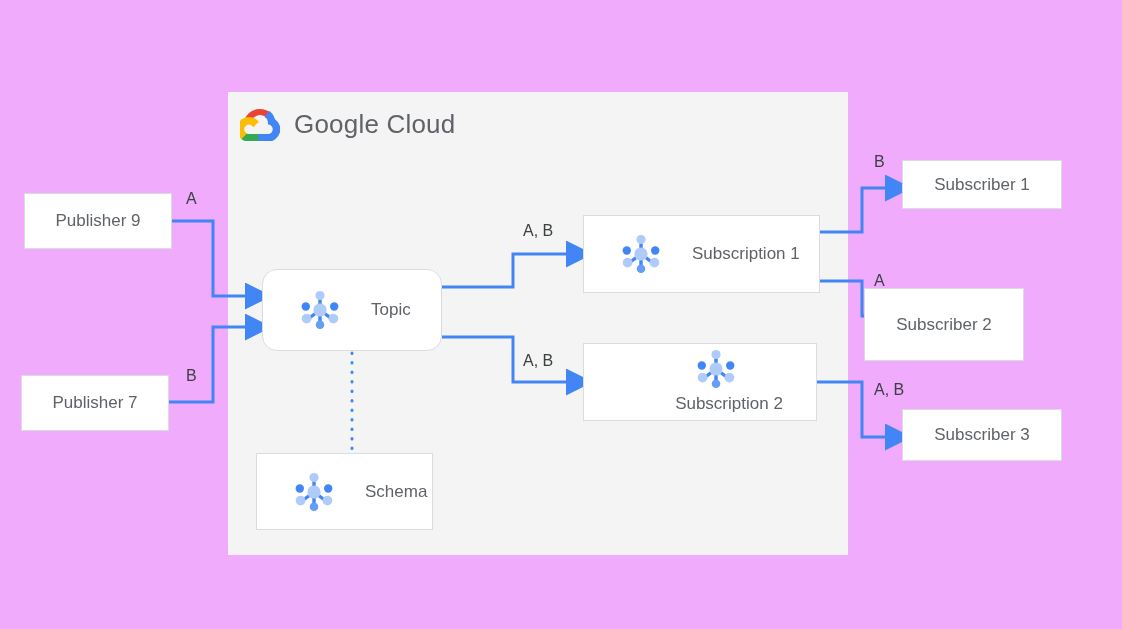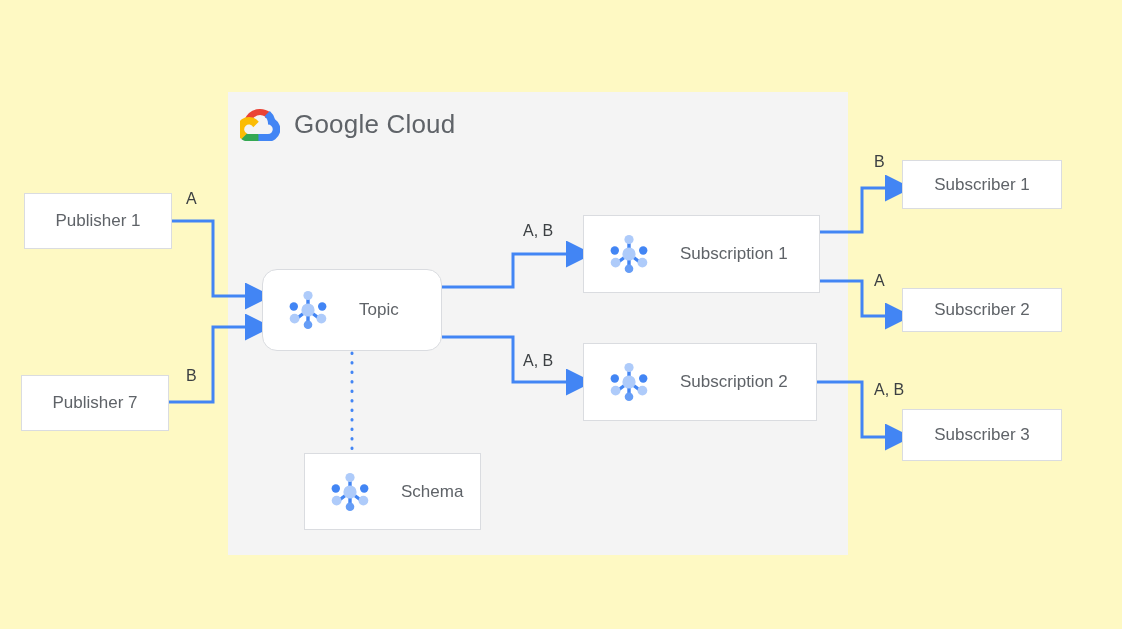--- a/index.html
+++ b/index.html
@@ -8,21 +8,21 @@
     padding: 0;
     background: #ffffff;
   }
   body {
     font-family: "Liberation Sans", sans-serif;
   }
   #canvas {
     position: relative;
     width: 1122px;
     height: 629px;
-    background: #fef9c3;
+    background: #f0abfc;
     overflow: hidden;
   }
   .gcp-panel {
     position: absolute;
     left: 228px;
     top: 92px;
     width: 620px;
     height: 463px;
     background: #f4f4f4;
   }
@@ -47,21 +47,21 @@
     position: absolute;
     box-sizing: border-box;
     border: 1px solid #dadce0;
     background: #ffffff;
     display: flex;
     align-items: center;
     justify-content: center;
   }
   .node.with-icon {
     justify-content: flex-start;
-    padding-left: 20px;
+    padding-left: 32px;
   }
   .node-label {
     font-size: 17px;
     color: #5f6368;
     white-space: nowrap;
   }
   .node.with-icon .node-label {
     margin-left: 26px;
   }
   .pubsub-icon { display: block; flex: 0 0 auto; }
@@ -128,21 +128,21 @@
 
   <div class="edge-label" style="left:186px; top:190px;">A</div>
   <div class="edge-label" style="left:186px; top:367px;">B</div>
   <div class="edge-label" style="left:523px; top:222px;">A, B</div>
   <div class="edge-label" style="left:523px; top:352px;">A, B</div>
   <div class="edge-label" style="left:874px; top:153px;">B</div>
   <div class="edge-label" style="left:874px; top:272px;">A</div>
   <div class="edge-label" style="left:874px; top:381px;">A, B</div>
 
   <div class="node" style="left:24px; top:193px; width:148px; height:56px;">
-    <span class="node-label">Publisher 1</span>
+    <span class="node-label">Publisher 9</span>
   </div>
 
   <div class="node" style="left:21px; top:375px; width:148px; height:56px;">
     <span class="node-label">Publisher 7</span>
   </div>
 
   <div class="node with-icon" style="left:262px; top:269px; width:180px; height:82px;border-radius:15px;">
     <span>
       <svg class="pubsub-icon" width="50" height="50" viewBox="0 0 50 50" aria-hidden="true">
         <g stroke="#4285f4" stroke-width="3.4" stroke-linecap="round">
@@ -156,21 +156,21 @@
         <circle cx="25" cy="39.8" r="4.3" fill="#669df6"></circle>
         <circle cx="10.8" cy="21.5" r="4.2" fill="#4285f4"></circle>
         <circle cx="39.2" cy="21.5" r="4.2" fill="#4285f4"></circle>
         <circle cx="11.6" cy="33.6" r="4.9" fill="#aecbfa"></circle>
         <circle cx="38.4" cy="33.6" r="4.9" fill="#aecbfa"></circle>
       </svg>
     </span>
     <span class="node-label">Topic</span>
   </div>
 
-  <div class="node with-icon" style="left:256px; top:453px; width:177px; height:77px;margin-left:48px;">
+  <div class="node with-icon" style="left:256px; top:453px; width:177px; height:77px;">
     <span>
       <svg class="pubsub-icon" width="50" height="50" viewBox="0 0 50 50" aria-hidden="true">
         <g stroke="#4285f4" stroke-width="3.4" stroke-linecap="round">
           <line x1="25" y1="25" x2="25" y2="11"></line>
           <line x1="25" y1="25" x2="25" y2="39"></line>
           <line x1="25" y1="25" x2="13" y2="34"></line>
           <line x1="25" y1="25" x2="37" y2="34"></line>
         </g>
         <circle cx="25" cy="25" r="6.6" fill="#aecbfa"></circle>
         <circle cx="25" cy="10.5" r="4.6" fill="#aecbfa"></circle>
@@ -198,21 +198,21 @@
         <circle cx="25" cy="39.8" r="4.3" fill="#669df6"></circle>
         <circle cx="10.8" cy="21.5" r="4.2" fill="#4285f4"></circle>
         <circle cx="39.2" cy="21.5" r="4.2" fill="#4285f4"></circle>
         <circle cx="11.6" cy="33.6" r="4.9" fill="#aecbfa"></circle>
         <circle cx="38.4" cy="33.6" r="4.9" fill="#aecbfa"></circle>
       </svg>
     </span>
     <span class="node-label">Subscription 1</span>
   </div>
 
-  <div class="node with-icon" style="left:583px; top:343px; width:234px; height:78px;">
+  <div class="node with-icon" style="left:583px; top:343px; width:234px; height:78px;flex-direction:column;">
     <span>
       <svg class="pubsub-icon" width="50" height="50" viewBox="0 0 50 50" aria-hidden="true">
         <g stroke="#4285f4" stroke-width="3.4" stroke-linecap="round">
           <line x1="25" y1="25" x2="25" y2="11"></line>
           <line x1="25" y1="25" x2="25" y2="39"></line>
           <line x1="25" y1="25" x2="13" y2="34"></line>
           <line x1="25" y1="25" x2="37" y2="34"></line>
         </g>
         <circle cx="25" cy="25" r="6.6" fill="#aecbfa"></circle>
         <circle cx="25" cy="10.5" r="4.6" fill="#aecbfa"></circle>
@@ -223,21 +223,21 @@
         <circle cx="38.4" cy="33.6" r="4.9" fill="#aecbfa"></circle>
       </svg>
     </span>
     <span class="node-label">Subscription 2</span>
   </div>
 
   <div class="node" style="left:902px; top:160px; width:160px; height:49px;">
     <span class="node-label">Subscriber 1</span>
   </div>
 
-  <div class="node" style="left:902px; top:288px; width:160px; height:44px;">
+  <div class="node" style="left:864px; top:288px; width:160px; height:73px;">
     <span class="node-label">Subscriber 2</span>
   </div>
 
   <div class="node" style="left:902px; top:409px; width:160px; height:52px;">
     <span class="node-label">Subscriber 3</span>
   </div>
 
 </div>
 
 </body></html>

